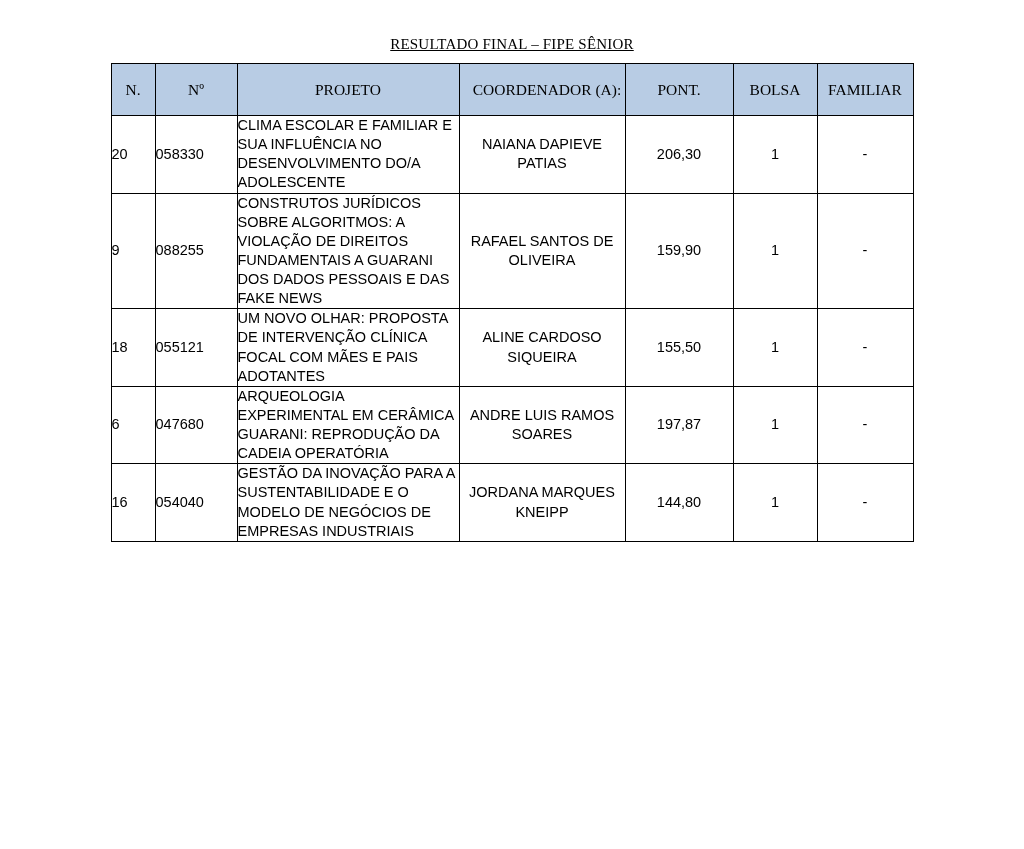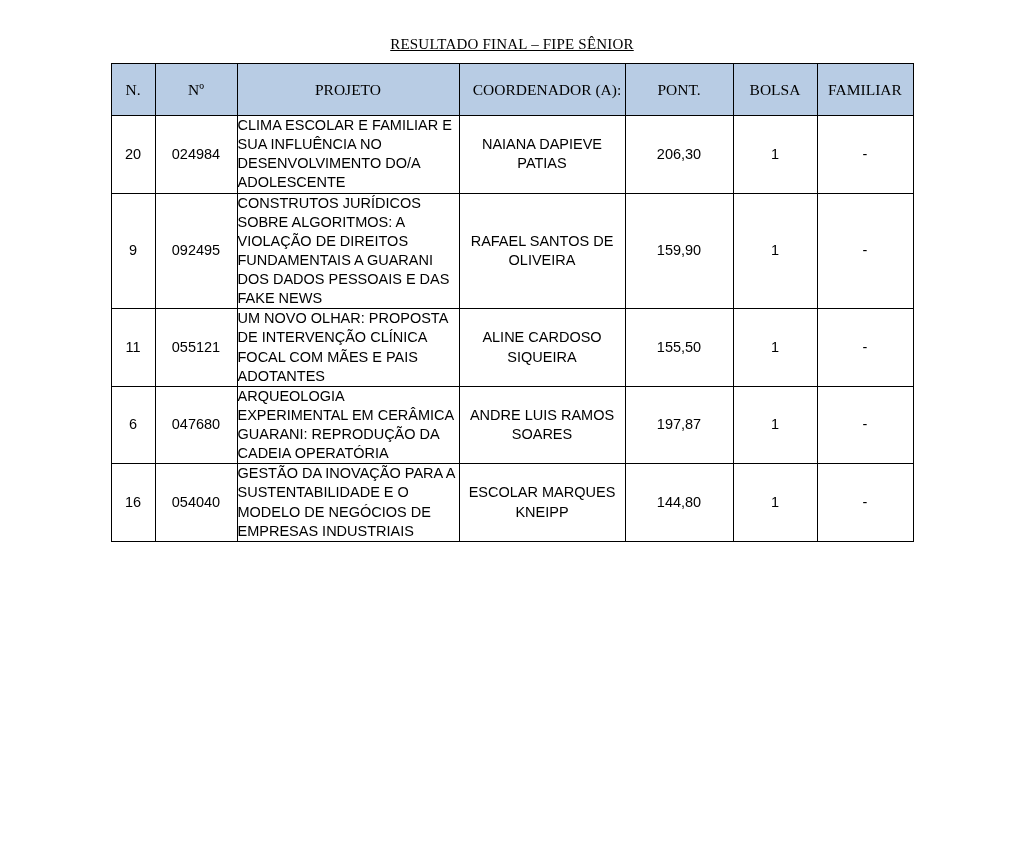--- a/index.html
+++ b/index.html
@@ -67,21 +67,20 @@
   col.c-custeio{ width: 96px; }
 
   tbody td {
     font-size: 14.5px;
     line-height: 1.32;
     padding: 6px 8px;
     box-sizing: border-box;
   }
   td.cell-n,
   td.cell-num {
-    text-align: center;
     vertical-align: middle;
   }
   td.cell-proj {
     text-align: left;
     vertical-align: top;
     padding-top: 9px;
   }
   td.cell-coord,
   td.cell-pont {
     text-align: center;
@@ -118,59 +117,59 @@
         <th>PROJETO</th>
         <th class="coord-head">COORDENADOR (A):</th>
         <th>PONT.</th>
         <th>BOLSA</th>
         <th>FAMILIAR</th>
       </tr>
     </thead>
     <tbody>
       <tr>
         <td class="cell-n">20</td>
-        <td class="cell-num">024984</td>
+        <td class="cell-num">058330</td>
         <td class="cell-proj">CLIMA ESCOLAR E FAMILIAR E SUA INFLUÊNCIA NO DESENVOLVIMENTO DO/A ADOLESCENTE</td>
         <td class="cell-coord">NAIANA DAPIEVE PATIAS</td>
         <td class="cell-pont">206,30</td>
         <td class="cell-bolsa">1</td>
         <td class="cell-custeio">-</td>
       </tr>
       <tr>
         <td class="cell-n">9</td>
-        <td class="cell-num">092495</td>
+        <td class="cell-num">088255</td>
         <td class="cell-proj">CONSTRUTOS JURÍDICOS SOBRE ALGORITMOS: A VIOLAÇÃO DE DIREITOS FUNDAMENTAIS A GUARANI DOS DADOS PESSOAIS E DAS FAKE NEWS</td>
         <td class="cell-coord">RAFAEL SANTOS DE OLIVEIRA</td>
         <td class="cell-pont">159,90</td>
         <td class="cell-bolsa">1</td>
         <td class="cell-custeio">-</td>
       </tr>
       <tr>
-        <td class="cell-n">11</td>
+        <td class="cell-n">18</td>
         <td class="cell-num">055121</td>
         <td class="cell-proj">UM NOVO OLHAR: PROPOSTA DE INTERVENÇÃO CLÍNICA FOCAL COM MÃES E PAIS ADOTANTES</td>
         <td class="cell-coord">ALINE CARDOSO SIQUEIRA</td>
         <td class="cell-pont">155,50</td>
         <td class="cell-bolsa">1</td>
         <td class="cell-custeio">-</td>
       </tr>
       <tr>
         <td class="cell-n">6</td>
         <td class="cell-num">047680</td>
         <td class="cell-proj">ARQUEOLOGIA EXPERIMENTAL EM CERÂMICA GUARANI: REPRODUÇÃO DA CADEIA OPERATÓRIA</td>
         <td class="cell-coord">ANDRE LUIS RAMOS SOARES</td>
         <td class="cell-pont">197,87</td>
         <td class="cell-bolsa">1</td>
         <td class="cell-custeio">-</td>
       </tr>
       <tr>
         <td class="cell-n">16</td>
         <td class="cell-num">054040</td>
         <td class="cell-proj">GESTÃO DA INOVAÇÃO PARA A SUSTENTABILIDADE E O MODELO DE NEGÓCIOS DE EMPRESAS INDUSTRIAIS</td>
-        <td class="cell-coord">ESCOLAR MARQUES KNEIPP</td>
+        <td class="cell-coord">JORDANA MARQUES KNEIPP</td>
         <td class="cell-pont">144,80</td>
         <td class="cell-bolsa">1</td>
         <td class="cell-custeio">-</td>
       </tr>
     </tbody>
   </table>
 
 </div>
 
 </body></html>

